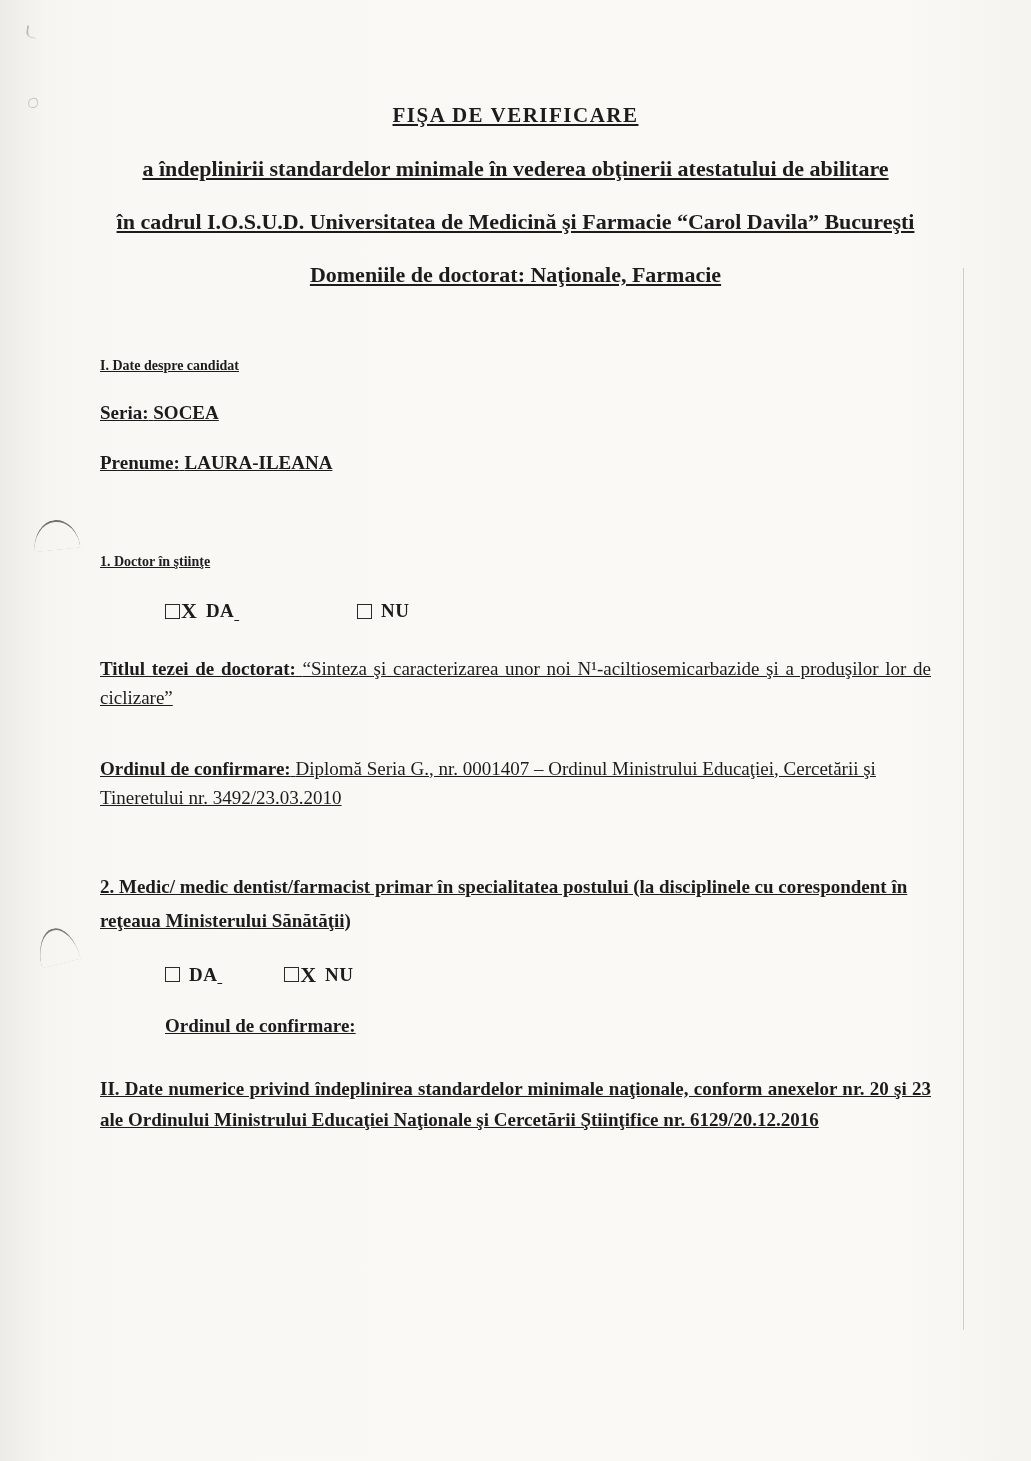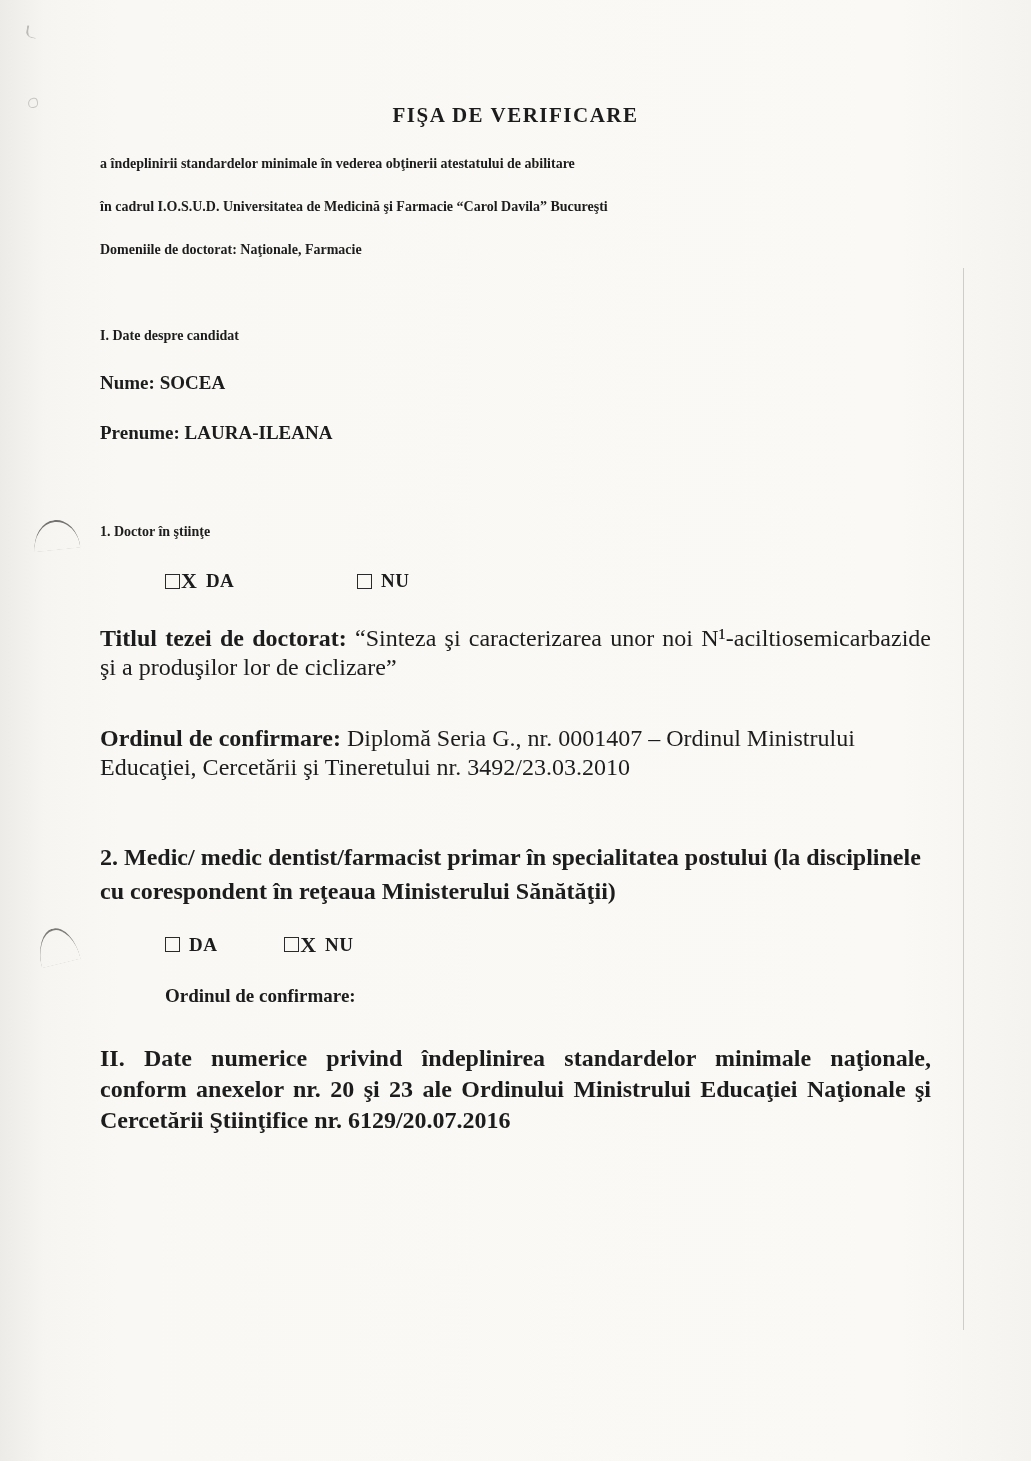--- a/index.html
+++ b/index.html
@@ -7,46 +7,46 @@
     position:relative;
     width:1031px;height:1461px;
     margin:0 auto;
     background:
       linear-gradient(90deg, #ecebe7 0px, #f6f5f1 45px, #f9f8f4 120px, #faf9f5 900px, #f4f3ef 1031px),
       #f9f8f4;
     font-family:"Liberation Serif","DejaVu Serif",serif;
     color:#1c1c1c;
     overflow:hidden;
   }
-  .content{padding:103px 100px 0 100px;}
+  .content{padding:103px 100px 0 100px;text-decoration:underline;}
   .title{
     text-align:center;font-weight:bold;font-size:21px;letter-spacing:1.5px;
     margin:0 0 28px 0;
   }
   .subtitle{
-    text-align:left;font-weight:bold;font-size:14px;margin:0 0 27px 0;
+    text-align:center;font-weight:bold;font-size:22px;margin:0 0 27px 0;
   }
   .subtitle:last-of-type{margin-bottom:0;}
   .heading{font-weight:bold;font-size:14px;margin:0;}
   .s1-heading{margin-top:70px;}
   .kv{font-weight:bold;font-size:19px;margin-top:28px;}
   .item1-heading{margin-top:80px;}
   .check-row{margin-top:30px;padding-left:65px;font-size:19px;}
   .check-group{display:inline-flex;align-items:center;}
   .checkbox{
     display:inline-block;width:13px;height:13px;border:1.6px solid #2a2a2a;
     background:transparent;position:relative;top:0px;
   }
   .xmark{
     font-weight:bold;font-size:22px;line-height:1;margin-left:1px;
   }
   .check-label{font-weight:bold;margin-left:9px;letter-spacing:0.5px;}
   .gap-wide{margin-left:118px;}
   .gap-narrow{margin-left:62px;}
-  .para{font-size:24px;line-height:29px;margin:0;}
+  .para{font-size:19px;line-height:29px;margin:0;}
   .thesis{margin-top:30px;text-align:justify;}
   .order{margin-top:42px;}
   .label-bold{font-weight:bold;}
   .item2-heading{margin-top:58px;line-height:34px;}
   .row2{margin-top:26px;}
   .order2{margin-top:28px;padding-left:65px;font-weight:bold;font-size:19px;}
   .section2{margin-top:36px;font-weight:bold;line-height:31px;text-align:justify;}
   
   .scan-vline{
     position:absolute;left:963px;top:268px;width:1px;height:1062px;
@@ -93,21 +93,21 @@
 
     <div class="title">FIŞA DE VERIFICARE</div>
 
     <div class="subtitle">a îndeplinirii standardelor minimale în vederea obţinerii atestatului de abilitare</div>
     <div class="subtitle">în cadrul I.O.S.U.D. Universitatea de Medicină şi Farmacie “Carol Davila” Bucureşti</div>
     <div class="subtitle">Domeniile de doctorat: Naţionale, Farmacie</div>
 
     <div class="heading s1-heading">I.  Date despre candidat</div>
 
     <div class="kv">
-      <span>Nume:</span>
+      <span>Seria:</span>
       <span>SOCEA</span>
     </div>
 
     <div class="kv">
       <span>Prenume:</span>
       <span>LAURA-ILEANA</span>
     </div>
 
     <div class="heading item1-heading">1. Doctor în ştiinţe</div>
 
@@ -142,16 +142,16 @@
       </span>
       <span class="check-group gap-narrow">
         <span class="checkbox"></span>
           <span class="xmark">X</span>
         <span class="check-label">NU</span>
       </span>
     </div>
 
     <div class="order2">Ordinul de confirmare:</div>
 
-    <p class="para section2">II. Date numerice privind îndeplinirea standardelor minimale naţionale,  conform anexelor nr. 20 şi 23 ale Ordinului Ministrului Educaţiei Naţionale şi Cercetării Ştiinţifice nr. 6129/20.07.2016</p>
+    <p class="para section2">II. Date numerice privind îndeplinirea standardelor minimale naţionale,  conform anexelor nr. 20 şi 23 ale Ordinului Ministrului Educaţiei Naţionale şi Cercetării Ştiinţifice nr. 6129/20.12.2016</p>
 
   </div>
 </div>
 
 </body></html>

